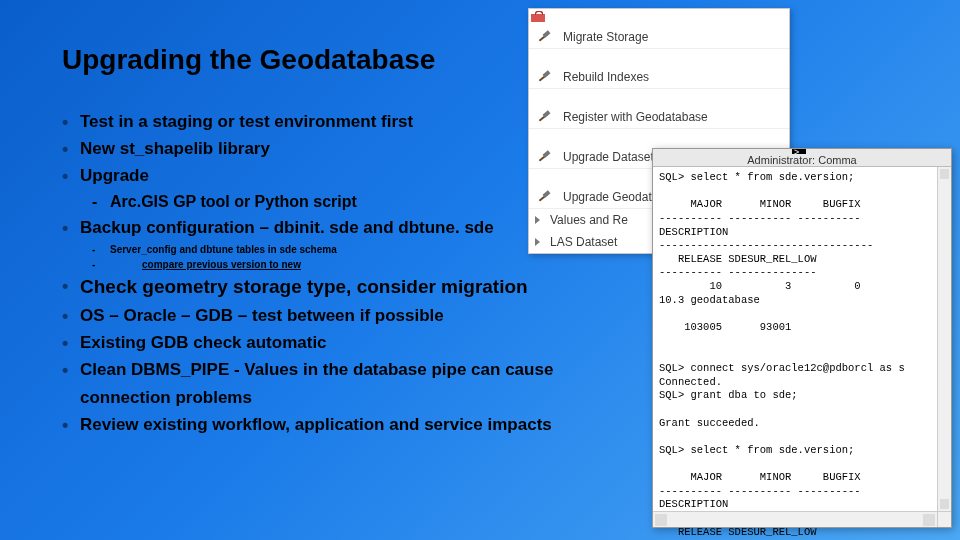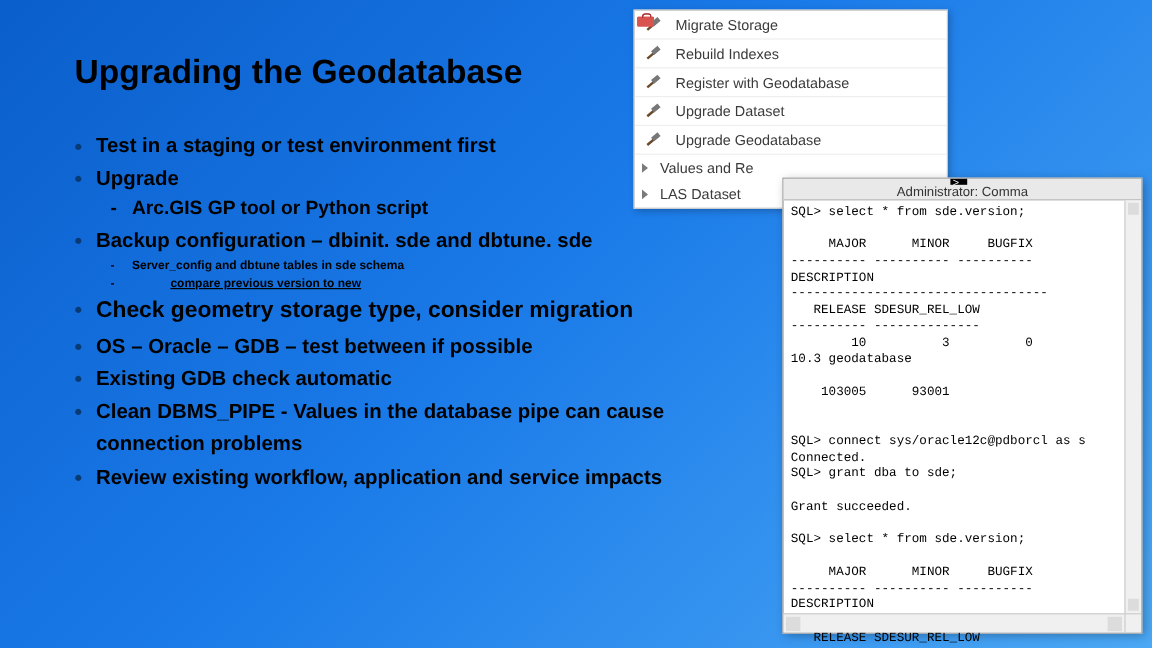--- a/index.html
+++ b/index.html
@@ -47,20 +47,21 @@
     position: absolute; right: 170px; top: 8px;
     width: 262px;
     background: #fff; border: 1px solid #c7c7c7;
     font-size: 12px; color: #3b3b3b;
     box-shadow: 2px 2px 6px rgba(0,0,0,0.25);
   }
   .ctx .item {
     display: flex; align-items: center;
     height: 24px; padding: 0 16px 0 6px;
     border-bottom: 1px solid #eee;
+    margin-top: 16px;
   }
   .ctx .item:last-of-type { border-bottom: none; }
   .ctx .item .ico {
     width: 18px; height: 16px; margin-right: 10px;
     position: relative;
   }
   .ctx .hammer::before{
     content:""; position:absolute; left:3px; top:7px;
     width:12px; height:2px; background:#6b4a2a; transform: rotate(-40deg);
   }
@@ -122,20 +123,21 @@
   .term .hb .la{left:2px;} .term .hb .ra{right:2px;}
   .term .corner{position:absolute;right:0;bottom:0;width:14px;height:16px;background:#f0f0f0;border-left:1px solid #ccc;border-top:1px solid #ccc;}
 </style>
 </head>
 <body>
 
 <div class="title">Upgrading the Geodatabase</div>
 
 <ul class="bullets">
   <li class="b1">Test in a staging or test environment first</li>
+  <li class="b1">New st_shapelib library</li>
   <li class="b1">Upgrade</li>
   <li class="sub">Arc.GIS GP tool or Python script</li>
   <li class="b1">Backup configuration – dbinit. sde and dbtune. sde</li>
   <li class="sub smaller">Server_config and dbtune tables in sde schema</li>
   <li class="sub smaller underline"><span>compare previous version to new</span></li>
   <li class="b1" style="font-size:19px">Check geometry storage type, consider migration</li>
   <li class="b1">OS – Oracle – GDB – test between if possible</li>
   <li class="b1">Existing GDB check automatic</li>
   <li class="b1">Clean DBMS_PIPE - Values in the database pipe can cause connection problems</li>
   <li class="b1">Review existing workflow, application and service impacts</li>

